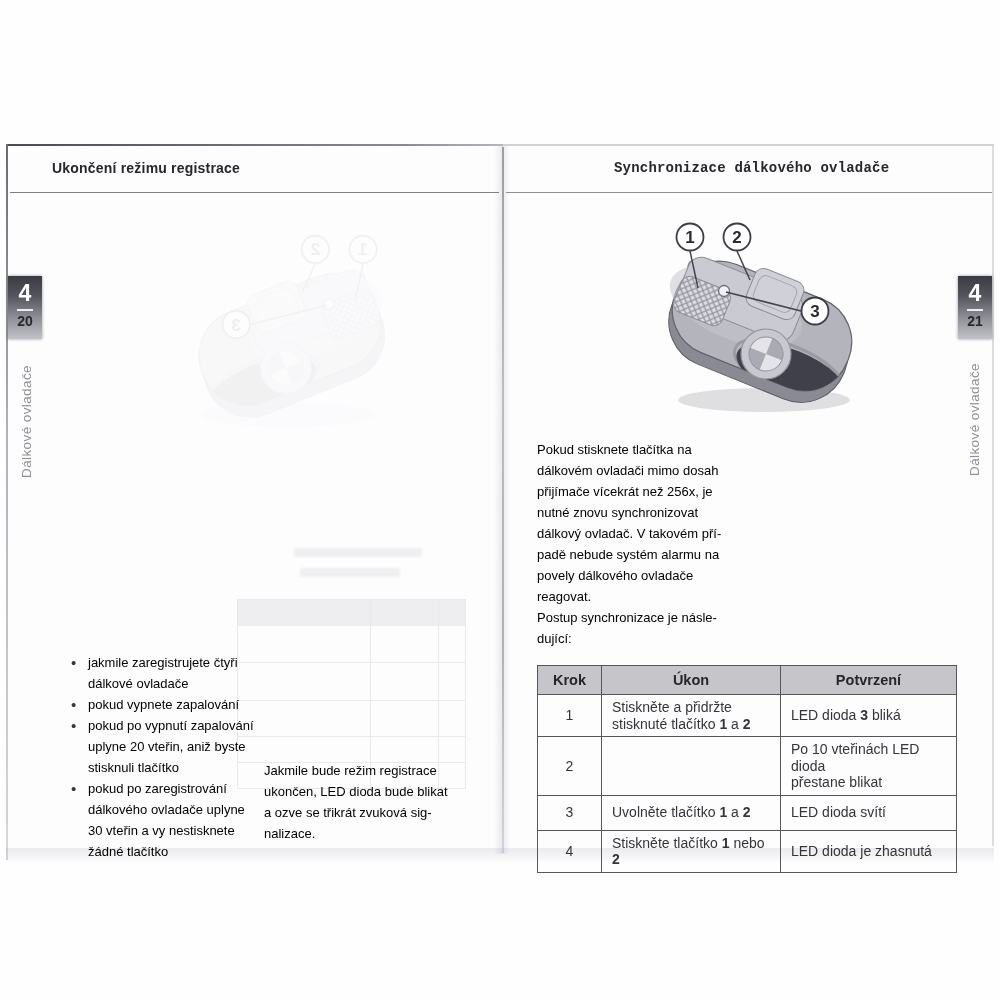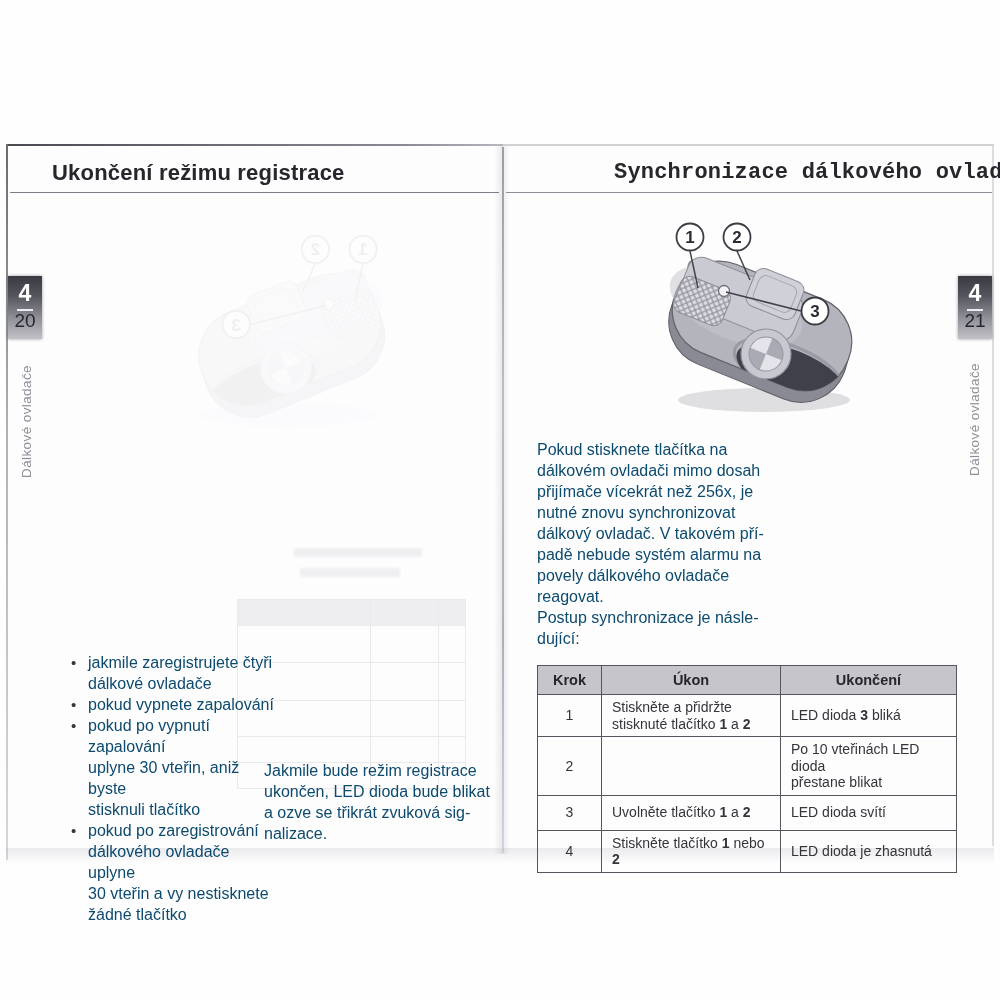--- a/index.html
+++ b/index.html
@@ -13,43 +13,43 @@
   .edge-left{position:absolute;left:6px;top:144px;width:2px;height:716px;
     background:linear-gradient(180deg,#6a6a72,#b0b0b8 40%,#d6d6dc);}
   .edge-right{position:absolute;left:992px;top:146px;width:2px;height:700px;background:#dcdce2;}
   .bottom-shade{position:absolute;left:6px;top:848px;width:988px;height:16px;
     background:linear-gradient(180deg,rgba(160,160,170,.20),rgba(255,255,255,0));}
   .spine-soft{position:absolute;left:494px;top:146px;width:16px;height:708px;
     background:linear-gradient(90deg,rgba(255,255,255,0),rgba(130,130,142,.16),rgba(255,255,255,0));}
   .spine-line{position:absolute;left:502px;top:147px;width:1.6px;height:706px;
     background:linear-gradient(180deg,#8e8e98,#b4b4be 35%,#a4a4ae 70%,#cecede);opacity:.85;}
   
-  .page-title{position:absolute;font-size:22px;font-weight:bold;color:#26262c;letter-spacing:.2px;white-space:nowrap;}
+  .page-title{position:absolute;font-size:14px;font-weight:bold;color:#26262c;letter-spacing:.2px;white-space:nowrap;}
   .title-left{left:52px;top:160px;}
   .title-right{left:614px;top:160px;font-family:Liberation Mono, monospace;}
   .rule{position:absolute;height:1.4px;}
   .rule-left{left:10px;top:192px;width:489px;background:#7e7e86;}
   .rule-right{left:506px;top:192px;width:486px;background:#8e8e96;}
   
   .chapter-tab{position:absolute;width:34px;height:63px;text-align:center;
     background:linear-gradient(180deg,#3a3a42 0%,#55555d 32%,#8e8e96 66%,#c2c2c8 100%);
     box-shadow:0 0 3px rgba(60,60,70,.5);}
   .tab-left{left:8px;top:276px;}
   .tab-right{left:958px;top:276px;}
   .tab-chapter{display:block;color:#ffffff;font-size:23px;font-weight:bold;line-height:30px;padding-top:2px;}
   .tab-divider{display:block;width:16px;height:2px;background:#ececf2;margin:1px auto 2px auto;}
-  .tab-page{display:block;color:#27272d;font-size:19px;font-weight:normal;line-height:16px;}
+  .tab-page{display:block;color:#27272d;font-size:14px;font-weight:bold;line-height:16px;}
   
   .side-label{position:absolute;width:140px;text-align:center;transform:rotate(-90deg);
     color:#8e8e96;font-size:13.5px;letter-spacing:.4px;white-space:nowrap;}
   .side-label-left{left:-44px;top:414px;}
   .side-label-right{left:904px;top:412px;}
   
   .lines{white-space:pre-line;}
-  .body-text{font-size:16px;line-height:21px;color:#0c4a6e;}
+  .body-text{font-size:13px;line-height:21px;color:#000000;}
   .left-copy{position:absolute;left:52px;top:636px;width:238px;}
   .left-copy ul{margin:16px;padding:0;list-style:none;}
   .left-copy li{position:relative;padding-left:20px;}
   .left-copy li::before{content:"\2022";position:absolute;left:3px;top:0;font-size:15px;color:#36363c;}
   .left-note{position:absolute;left:256px;top:760px;width:238px;margin-left:8px;}
   .right-paragraph{position:absolute;left:537px;top:439px;width:250px;}
   .right-lead{position:absolute;left:537px;top:607px;width:250px;}
   
   .sync-table{position:absolute;left:537px;top:665px;width:419px;border-collapse:collapse;
     table-layout:fixed;font-size:14px;color:#34343a;}
@@ -164,21 +164,21 @@
     <span class="tab-page">20</span>
   </div>
   <div class="side-label side-label-left">Dálkové ovladače</div>
 
   <div class="left-copy body-text">
     <ul>
       <li class="lines">jakmile zaregistrujete čtyři
 dálkové ovladače</li>
       <li class="lines">pokud vypnete zapalování</li>
       <li class="lines">pokud po vypnutí zapalování
-uplyne 30 vteřin, aniž byste
+uplyne 20 vteřin, aniž byste
 stisknuli tlačítko</li>
       <li class="lines">pokud po zaregistrování
 dálkového ovladače uplyne
 30 vteřin a vy nestisknete
 žádné tlačítko</li>
     </ul>
   </div>
   <div class="left-note body-text lines">Jakmile bude režim registrace
 ukončen, LED dioda bude blikat
 a ozve se třikrát zvuková sig-
@@ -212,21 +212,21 @@
   <table class="sync-table">
     <colgroup>
         <col style="width:64px">
         <col style="width:179px">
         <col style="width:176px">
       </colgroup>
     <thead>
       <tr>
         <th>Krok</th>
         <th>Úkon</th>
-        <th>Ukončení</th>
+        <th>Potvrzení</th>
       </tr>
     </thead>
     <tbody>
       <tr>
         <td class="step">1</td>
         <td class="lines">Stiskněte a přidržte<br>stisknuté tlačítko <b>1</b> a <b>2</b></td>
         <td class="lines">LED dioda <b>3</b> bliká</td>
       </tr>
       <tr>
         <td class="step">2</td>

